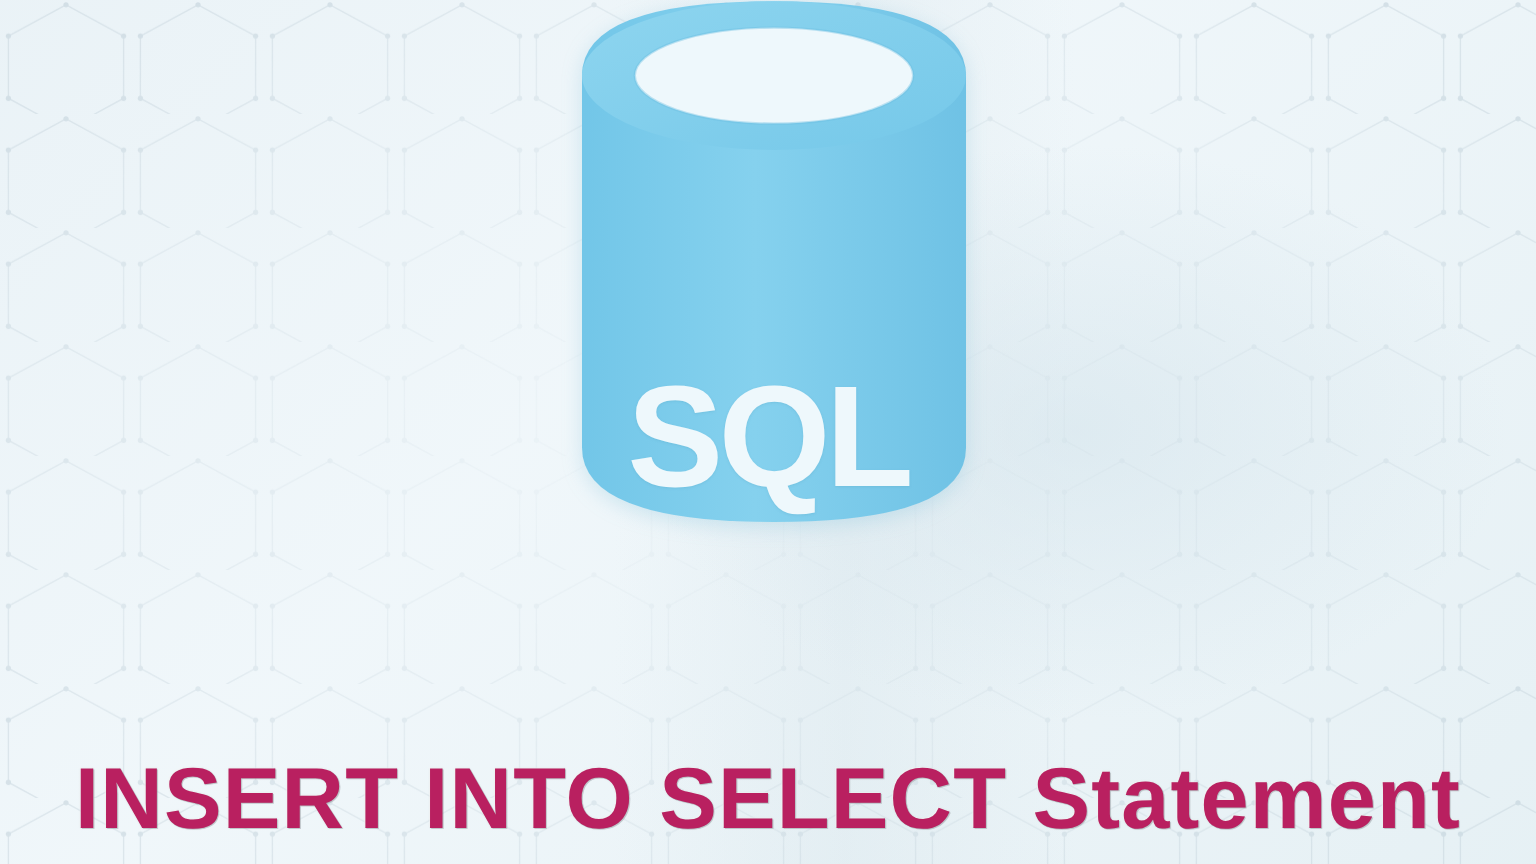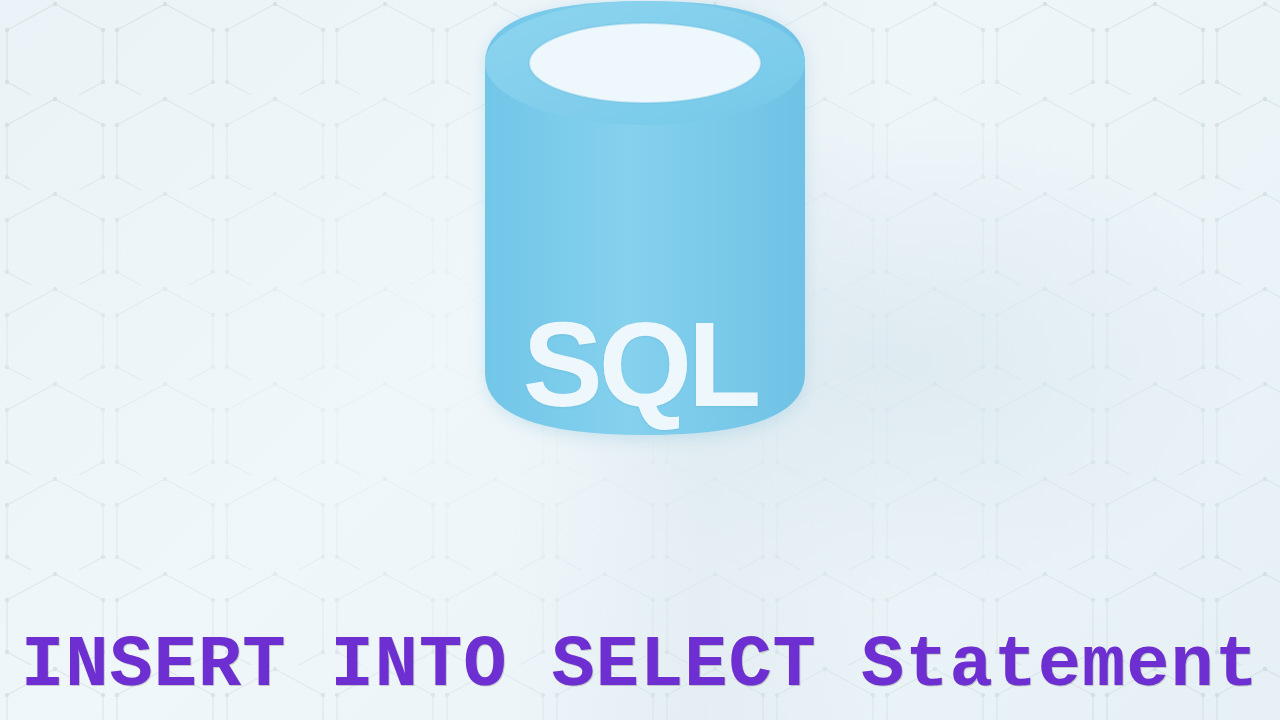--- a/index.html
+++ b/index.html
@@ -60,23 +60,23 @@
     }
     .title {
       position: absolute;
       bottom: 36px;
       left: 50%;
       transform: translateX(-50%);
       width: 100%;
       text-align: center;
       font-size: 72px;
       font-weight: 700;
-      color: #6d28d9;
+      color: #be185d;
       letter-spacing: 1px;
-      font-family: Liberation Mono, monospace;
+      font-family: Liberation Sans, sans-serif;
       text-shadow:
         1px 1px 0 rgba(140,145,150,0.4),
         -1px -1px 0 rgba(255,255,255,0.6),
         0 0 1px rgba(100,105,110,0.5);
       filter: contrast(0.92);
       white-space: nowrap;
     }
   </style>
 </head>
 <body>

